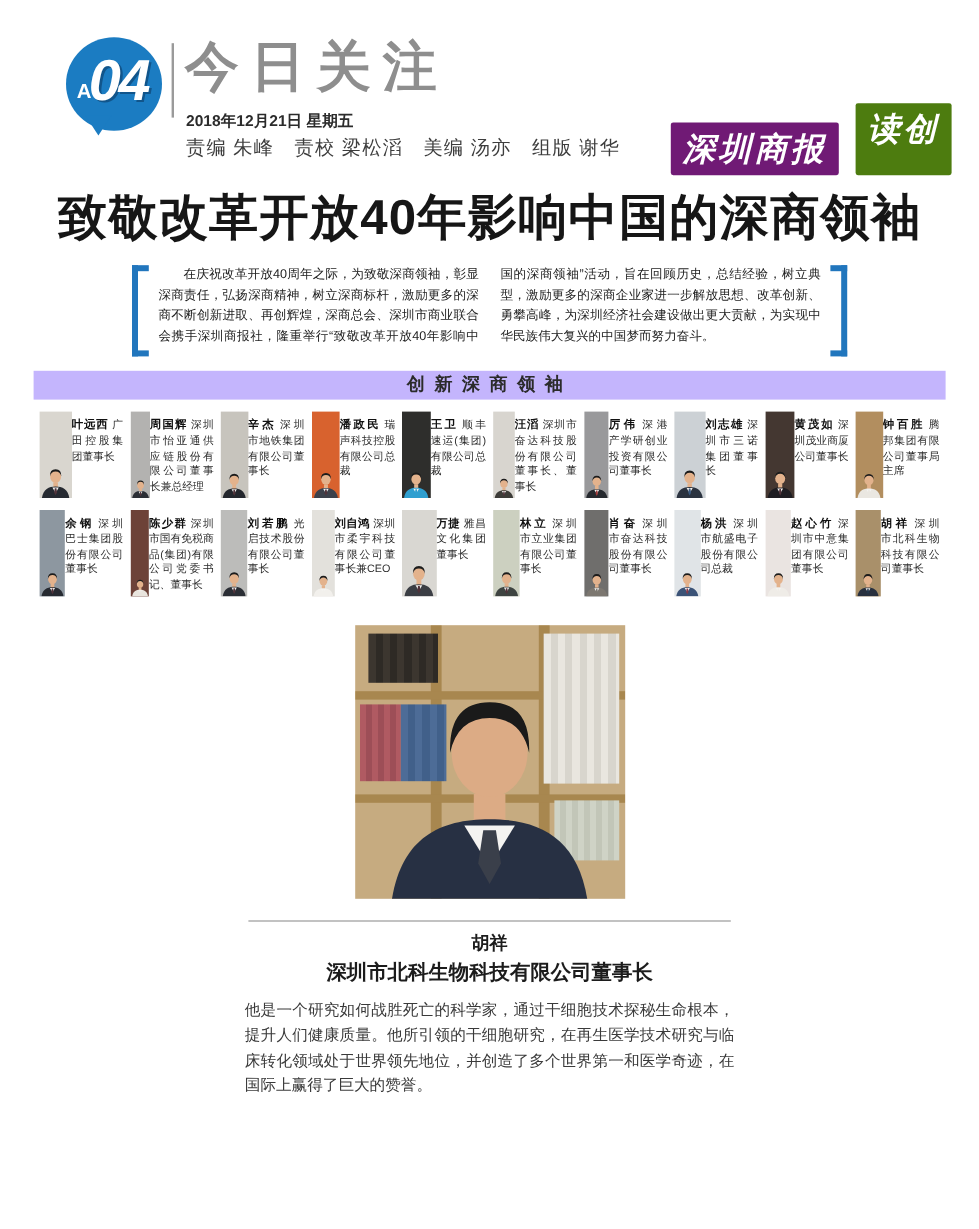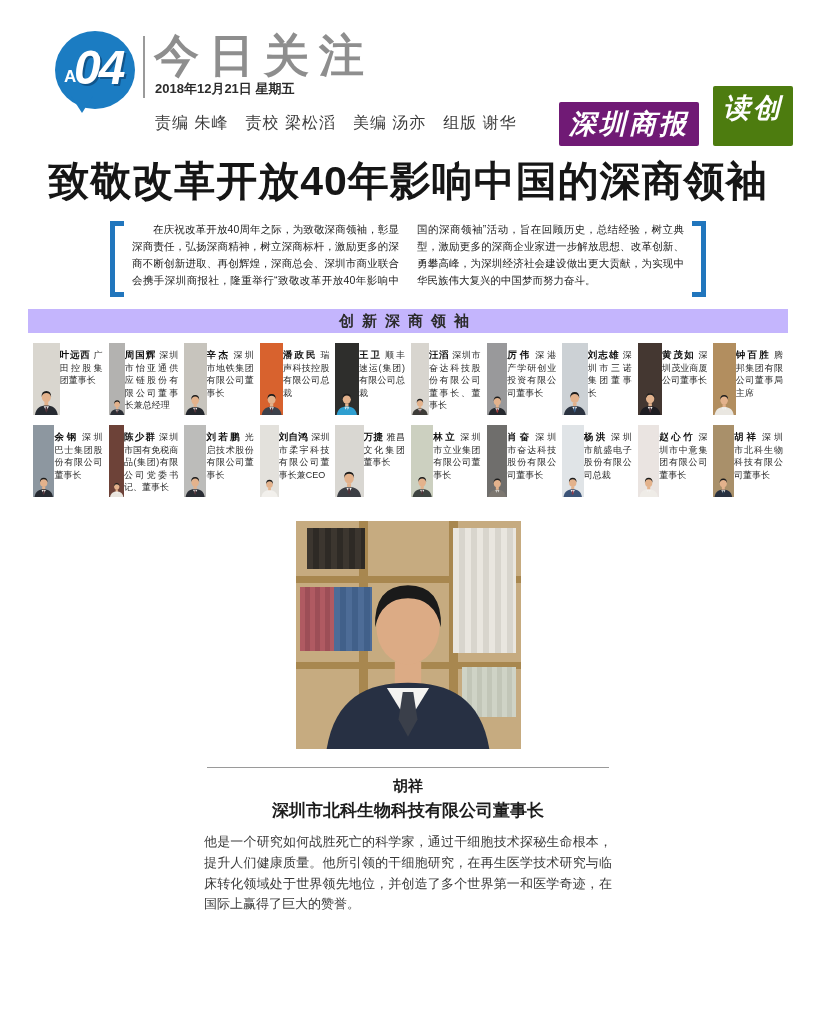--- a/index.html
+++ b/index.html
@@ -13,21 +13,21 @@
             background:#1b7cc2; border-radius:50%; }
   .bubble::after { content:""; position:absolute; left:16px; bottom:-15px;
             border:11px solid transparent; border-top:17px solid #1b7cc2; }
   .bubble-a { position:absolute; left:9px; top:36px; color:#fff; font-size:17px; font-weight:bold; }
   .bubble-num { position:absolute; left:19px; top:9px; color:#fff; font-size:48px;
             font-weight:bold; font-style:italic; letter-spacing:-2px;
             text-shadow:2px 2px 0 #11558b; }
   .vline { position:absolute; left:143px; top:36px; width:2px; height:62px; background:#9a9a9a; }
   .masthead { position:absolute; left:154px; top:26px; font-size:45px; font-weight:bold;
             color:#8e8e8e; letter-spacing:10px; }
-  .dateline { position:absolute; left:155px; top:80px; font-size:13px; font-weight:bold; color:#2b2b2b; }
+  .dateline { position:absolute; left:155px; top:92px; font-size:13px; font-weight:bold; color:#2b2b2b; }
   .editors { position:absolute; left:155px; top:113px; font-size:16px; color:#3d3d3d; letter-spacing:1px; }
   .logo { position:absolute; right:23px; top:86px; display:flex; gap:2px; }
   .logo-box { color:#fff; font-weight:bold; font-style:italic; font-size:27px;
             line-height:44px; padding:0 10px; letter-spacing:3px; border-radius:2px;
             font-family:"Liberation Serif","DejaVu Serif",serif; }
   .logo-blue { background:#701a75;margin-top:16px; }
   .logo-red { background:#4d7c0f;margin-left:12px; }
 
   
   .headline { margin:14px 8px 0; text-align:center; font-size:41px; font-weight:900;

